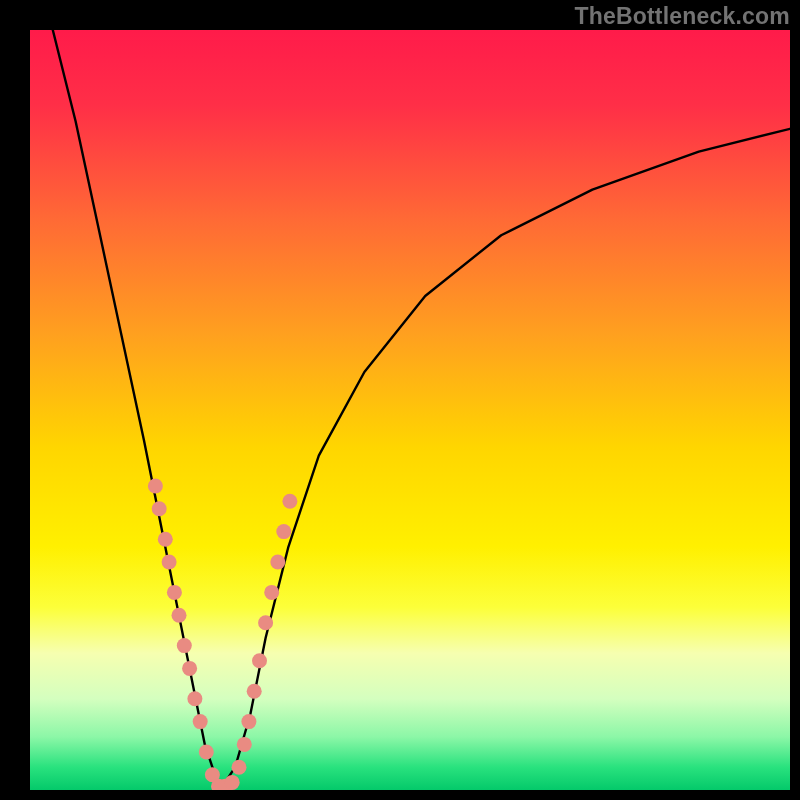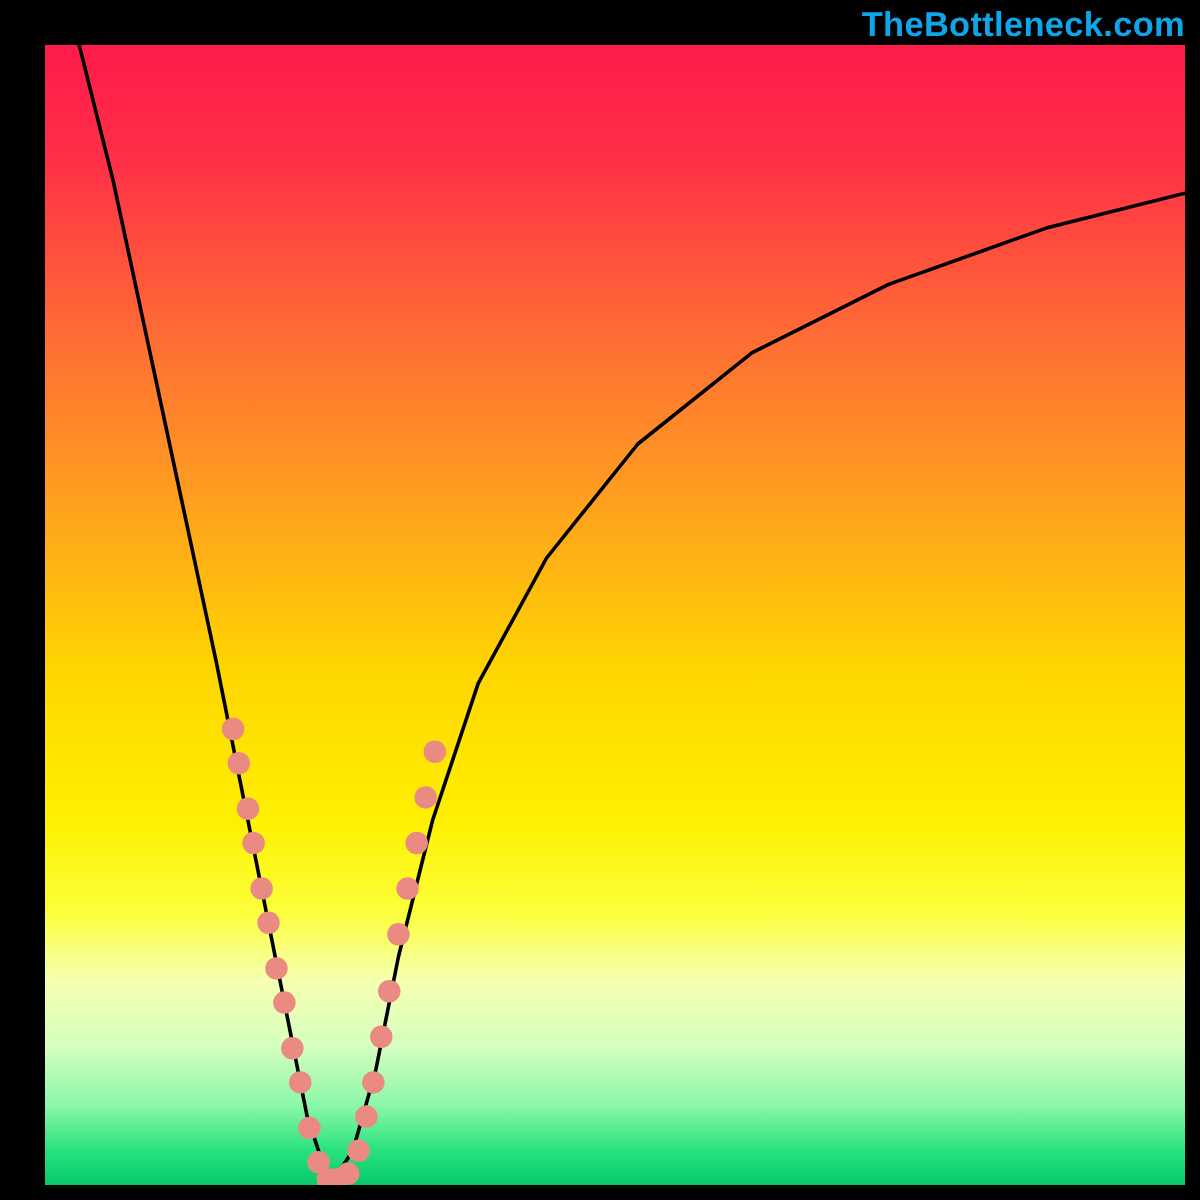--- a/index.html
+++ b/index.html
@@ -25,21 +25,21 @@
   }
   .gradient-fill {
     position: absolute;
     left: 0;
     top: 0;
     right: 0;
     bottom: 0;
   }
   .watermark {
     position: absolute;
-    color: #0ea5e9;
+    color: #737373;
     font-weight: 600;
     letter-spacing: 0.2px;
     white-space: nowrap;
   }
   svg.curves {
     position: absolute;
     left: 0;
     top: 0;
   }
 </style>

